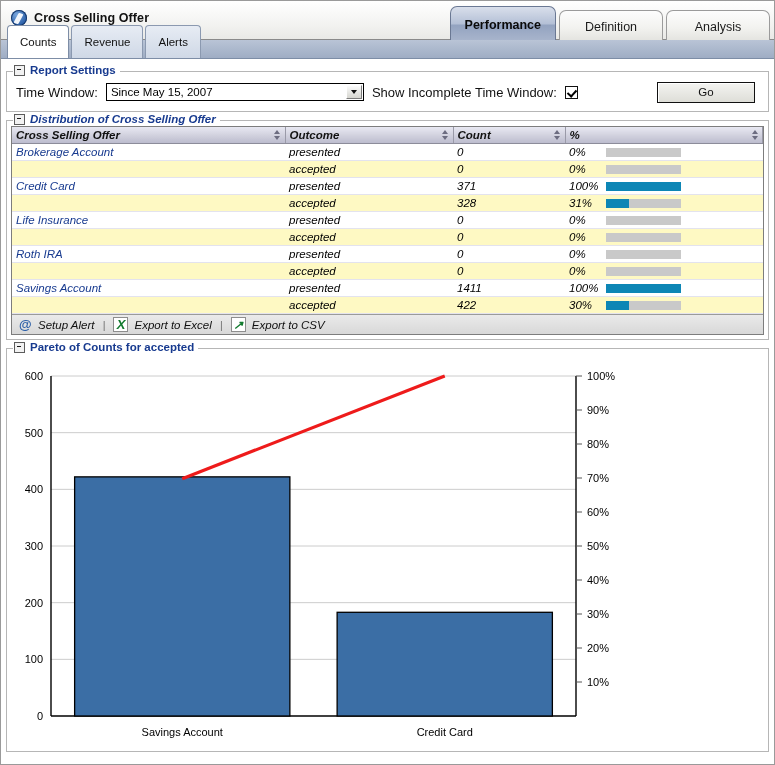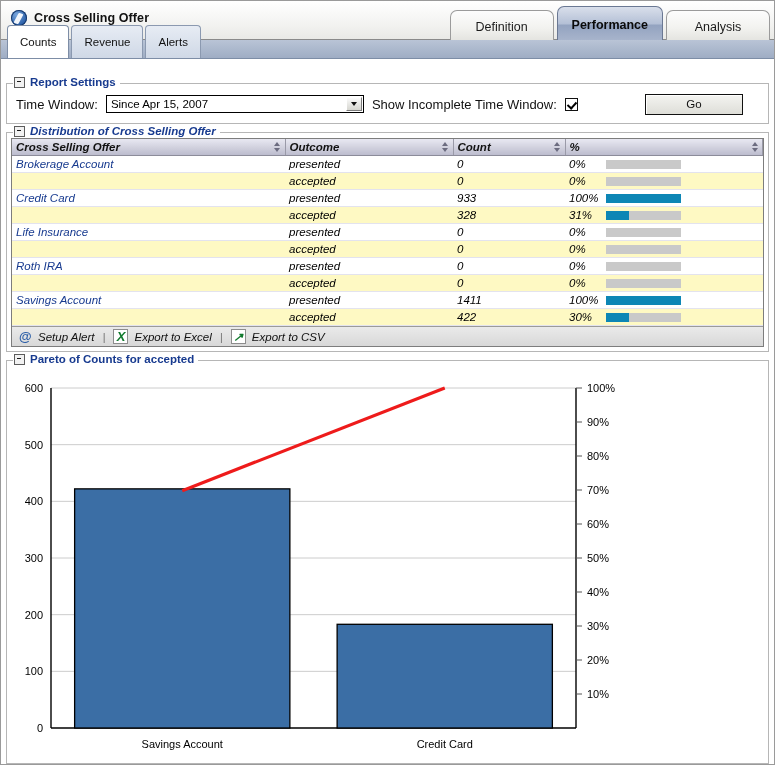--- a/index.html
+++ b/index.html
@@ -103,21 +103,21 @@
     margin-right: 2px;
     box-sizing: border-box;
   }
   .stab.active {
     background: #ffffff;
     height: 18px;
     border-color: #7d8da6;
   }
 
   
-  .groupwrap { padding: 16px 5px 0 5px; }
+  .groupwrap { padding: 4px 5px 0 5px; }
   .group {
     position: relative;
     border: 1px solid #b6b6b6;
     margin-top: 8px;
     padding: 6px 5px 5px 5px;
     background: #ffffff;
     box-sizing: border-box;
   }
   .group-legend {
     position: absolute;
@@ -183,21 +183,21 @@
   }
   .chk::after {
     content: "";
     position: absolute; left: 3px; top: 1px;
     width: 4px; height: 7px;
     border: solid #000;
     border-width: 0 2px 2px 0;
     transform: rotate(42deg);
   }
   .gobtn {
-    margin-left: auto; margin-right: 20px;
+    margin-left: auto; margin-right: 8px;
     width: 98px; height: 21px;
     background: linear-gradient(#f4f4f1, #dedeD8);
     border: 1px solid #111;
     display: flex; align-items: center; justify-content: center;
     font-size: 11.5px; color: #111;
     box-sizing: border-box;
     box-shadow: inset 1px 1px 0 #ffffff;
   }
 
   
@@ -299,43 +299,43 @@
 <body>
 
 <div class="app">
 
   <div class="topbar">
     <div class="apptitle">
       <span class="appicon"></span>
       <span class="apptitle-text">Cross Selling Offer</span>
     </div>
     <div class="maintabs">
+      <div class="mtab active">Performance</div>
       <div class="mtab">Definition</div>
-      <div class="mtab active">Performance</div>
       <div class="mtab">Analysis</div>
     </div>
   </div>
 
   <div class="subtabs">
     <div class="stab active">Counts</div>
     <div class="stab">Revenue</div>
     <div class="stab">Alerts</div>
   </div>
 
   <div class="groupwrap">
 
     <div class="group">
       <div class="group-legend">
         <span class="collapse-box"></span>
         <span>Report Settings</span>
       </div>
       <div class="settings-row">
         <span class="lbl">Time Window:</span>
         <div class="combo">
-          <span class="combo-value">Since Apr 15, 2007</span>
+          <span class="combo-value">Since May 15, 2007</span>
           <span class="combo-arrow">
             <span class="caret-down"></span>
           </span>
         </div>
         <span class="lbl">Show Incomplete Time Window:</span>
         <span class="chk"></span>
         <div class="gobtn">Go</div>
       </div>
     </div>
 
@@ -408,21 +408,21 @@
                     <span class="pctnum">0%</span>
                     <span class="meter">
                       <span style="width: 0%;"></span>
                     </span>
                   </div>
                 </td>
               </tr>
               <tr class="main">
                 <td><span class="offerlink">Credit Card</span></td>
                 <td>presented</td>
-                <td>933</td>
+                <td>371</td>
                 <td>
                   <div class="pctcell">
                     <span class="pctnum">100%</span>
                     <span class="meter">
                       <span style="width: 100%;"></span>
                     </span>
                   </div>
                 </td>
               </tr>
               <tr class="alt">

